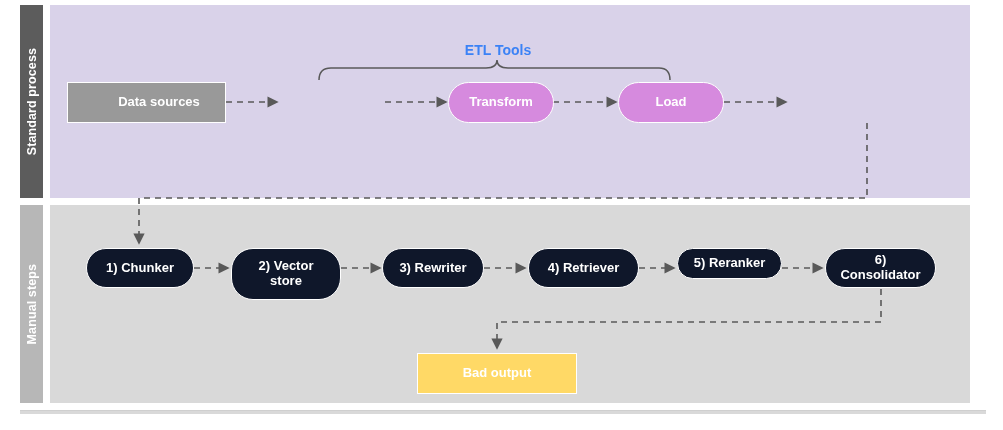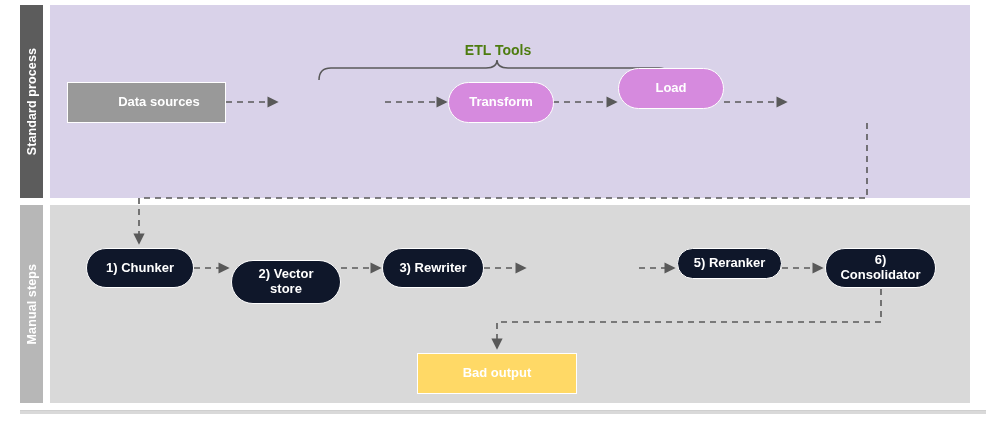--- a/index.html
+++ b/index.html
@@ -82,21 +82,21 @@
   .node.rect-yellow{ background: #ffd966; }
 
   
   #etl-label {
     position: absolute;
     left: 398px; top: 42px;
     width: 200px;
     text-align: center;
     font-size: 14px;
     font-weight: bold;
-    color: #4d7c0f;
+    color: #3b82f6;
     z-index: 5;
   }
   svg#wires {
     position: absolute;
     left: 0; top: 0;
     width: 1003px; height: 430px;
     z-index: 3;
     overflow: visible;
   }
 </style>
@@ -146,29 +146,30 @@
     <path d="M 881,289 L 881,322 L 497,322 L 497,348" stroke="#595959" stroke-width="1.6" fill="none" stroke-dasharray="6,5" marker-end="url(#arrow)"></path>
   </svg>
 
   <div id="etl-label">ETL Tools</div>
 
   <div class="node rect-grey" style="left:67px;  top:82px;  width:159px; height:41px;padding-left:25px;">Data sources</div>
 
 
   <div class="node pill-pink" style="left:448px; top:82px; width:106px; height:41px;">Transform</div>
 
-  <div class="node pill-pink" style="left:618px; top:68px; width:106px; height:41px;">Load</div>
+  <div class="node pill-pink" style="left:618px; top:82px; width:106px; height:41px;">Load</div>
 
 
   <div class="node pill-grey" style="left:86px;  top:248px; width:108px; height:40px;">1) Chunker</div>
 
-  <div class="node pill-grey" style="left:231px; top:260px; width:110px; height:44px; padding:0 22px;">2) Vector store</div>
+  <div class="node pill-grey" style="left:231px; top:248px; width:110px; height:52px; padding:0 22px;">2) Vector store</div>
 
   <div class="node pill-grey" style="left:382px; top:248px; width:102px; height:40px;">3) Rewriter</div>
 
+  <div class="node pill-grey" style="left:528px; top:248px; width:111px; height:40px;">4) Retriever</div>
 
   <div class="node pill-grey" style="left:677px; top:248px; width:105px; height:31px;">5) Reranker</div>
 
   <div class="node pill-grey" style="left:825px; top:248px; width:111px; height:40px; padding:0 14px;">6) Consolidator</div>
 
   <div class="node rect-yellow" style="left:417px; top:353px; width:160px; height:41px;">Bad output</div>
 
 </div>
 
 </body></html>

